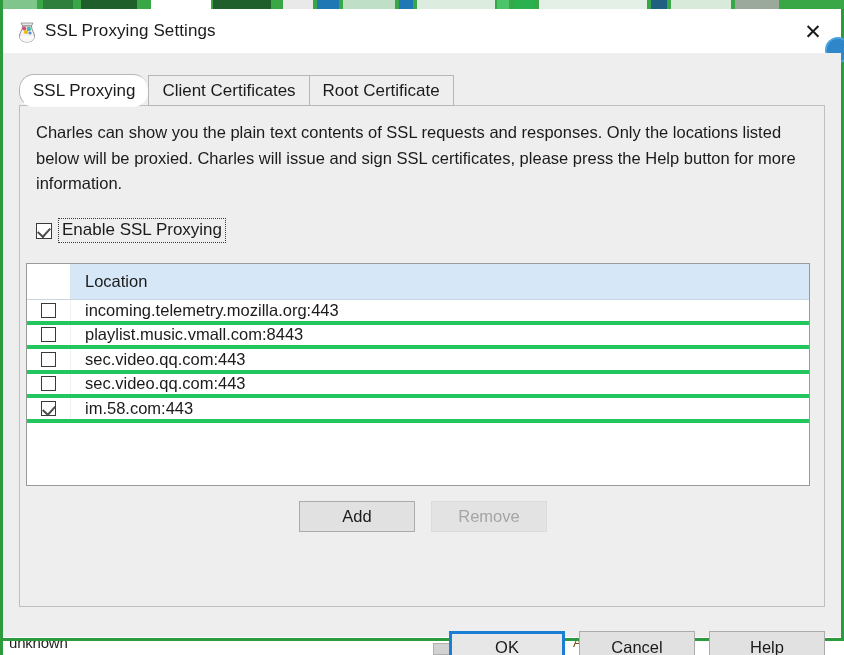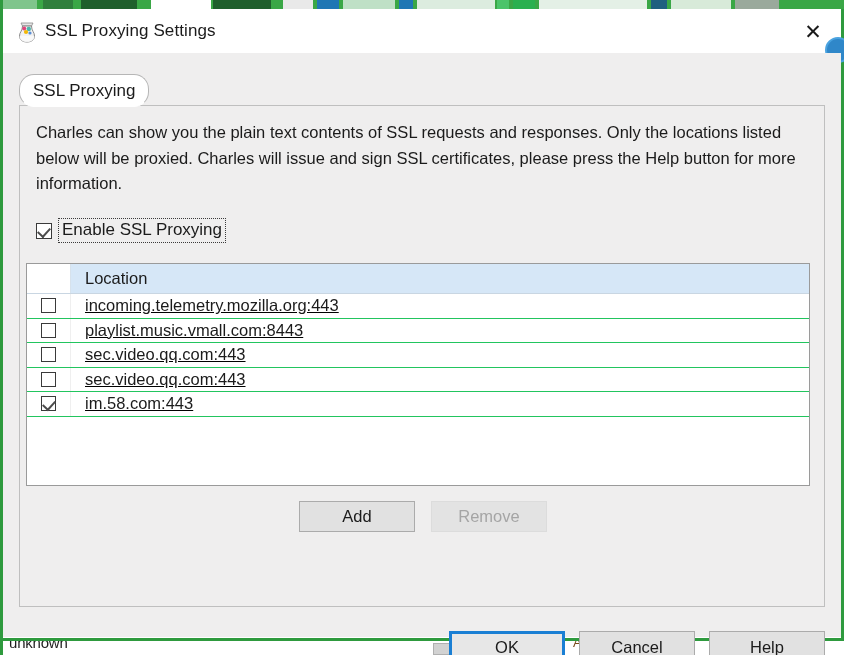--- a/index.html
+++ b/index.html
@@ -169,41 +169,40 @@
   
   #table-wrap {
     position: absolute; left: 6px; top: 157px;
     width: 784px; height: 223px;
     background: #ffffff;
     border: 1px solid #9a9a9a;
     overflow: hidden;
   }
   #table-head {
     display: flex;
-    height: 30px;
+    height: 36px;
     border-bottom: 1px solid #c9d6e2;
   }
   #head-cbcol {
     width: 44px; flex: 0 0 44px;
     background: #ffffff;
     border-right: 1px solid #d7e2ec;
   }
   #head-loc {
     flex: 1 1 auto;
     background: #d6e7f7;
     display: flex; align-items: center;
     padding-left: 14px;
     font-size: 16.5px; color: #1b1b1b;
   }
   .row {
     display: flex;
     height: 24.5px;
-    border-bottom: 1px solid #22c55e;
+    border-bottom: 4px solid #22c55e;
     align-items: center;
-    text-decoration: underline;
   }
   .row-cb {
     width: 44px; flex: 0 0 44px;
     display: flex; align-items: center; justify-content: center;
     border-right: 1px solid #efefef;
     height: 100%;
   }
   .row-label {
     flex: 1 1 auto;
     padding-left: 14px;
@@ -301,20 +300,26 @@
     <div id="close-button">✕</div>
     <div id="edge-circle"></div>
   </div>
 
   <div id="dialog-body">
 
     <div id="tabstrip">
       <div class="tab active">
         <span>SSL Proxying</span>
       </div>
+      <div class="tab">
+        <span>Client Certificates</span>
+      </div>
+      <div class="tab">
+        <span>Root Certificate</span>
+      </div>
     </div>
 
     <div id="tabpanel">
 
       <div id="desc">Charles can show you the plain text contents of SSL requests and responses. Only the locations listed below will be proxied. Charles will issue and sign SSL certificates, please press the Help button for more information.</div>
 
       <div id="enable-row">
         <span class="cb checked"></span>
         <span id="enable-label">Enable SSL Proxying</span>
       </div>

